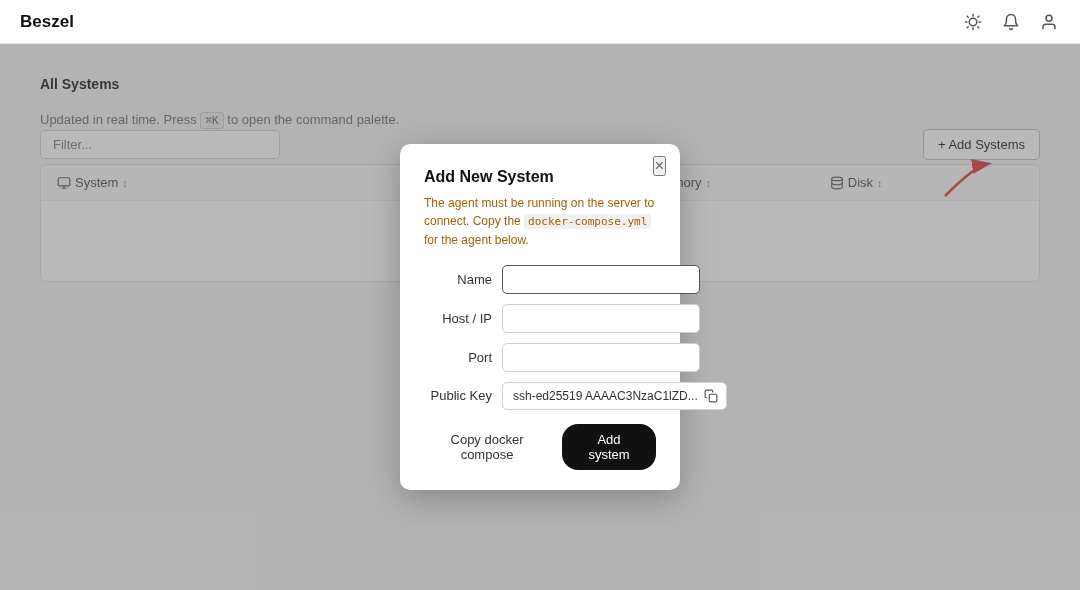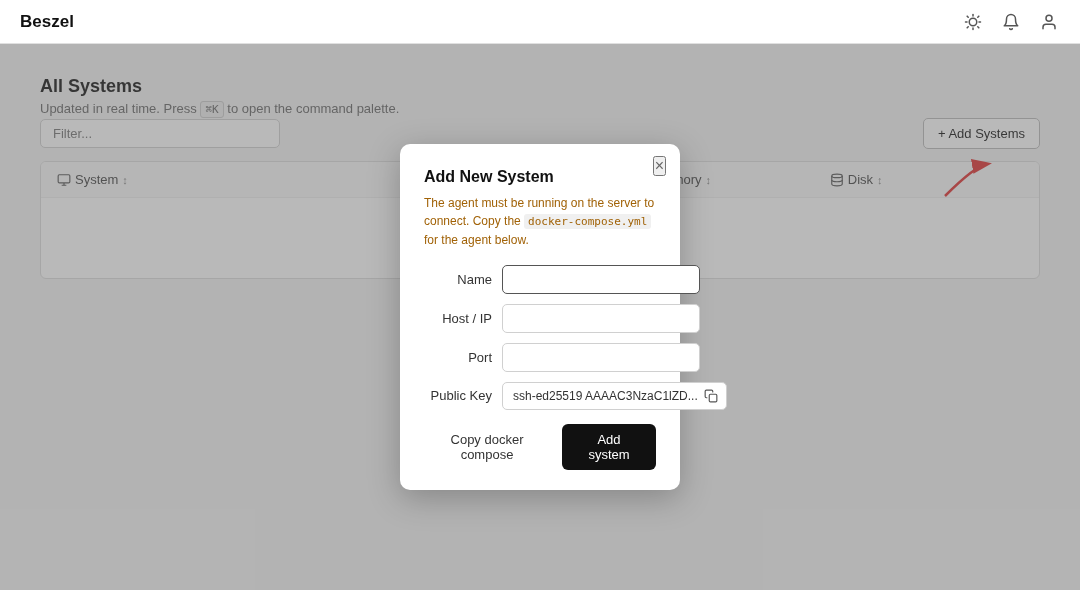--- a/index.html
+++ b/index.html
@@ -54,45 +54,45 @@
 
     
     .main-content {
       flex: 1;
       padding: 32px 40px;
       background: #f5f5f5;
       position: relative;
     }
 
     .page-title {
-      font-size: 18px;
+      font-size: 14px;
       font-weight: 700;
       color: #111;
-      margin-bottom: 4px;
+      margin-bottom: 20px;
     }
     .page-subtitle {
       font-size: 13px;
       color: #666;
     }
     .kbd {
       display: inline-block;
       background: #eee;
       border: 1px solid #ccc;
       border-radius: 3px;
       padding: 1px 4px;
       font-size: 11px;
       font-family: monospace;
     }
 
     
     .toolbar-row {
       display: flex;
       justify-content: space-between;
       align-items: center;
-      margin-bottom: 12px;
+      margin-bottom: 4px;
     }
     .filter-input {
       border: 1px solid #d0d0d0;
       border-radius: 5px;
       padding: 6px 12px;
       font-size: 13px;
       width: 240px;
       background: #fff;
       color: #333;
       outline: none;
@@ -269,21 +269,21 @@
       border: none;
       font-size: 13px;
       color: #333;
       cursor: pointer;
       padding: 8px 4px;
     }
     .btn-primary {
       background: #111;
       color: #fff;
       border: none;
-      border-radius: 6px;
+      border-radius: 16px;
       padding: 8px 16px;
       font-size: 13px;
       cursor: pointer;
       font-weight: 500;
     }
   </style>
 </head>
 <body>
 
 <div class="app-container">

